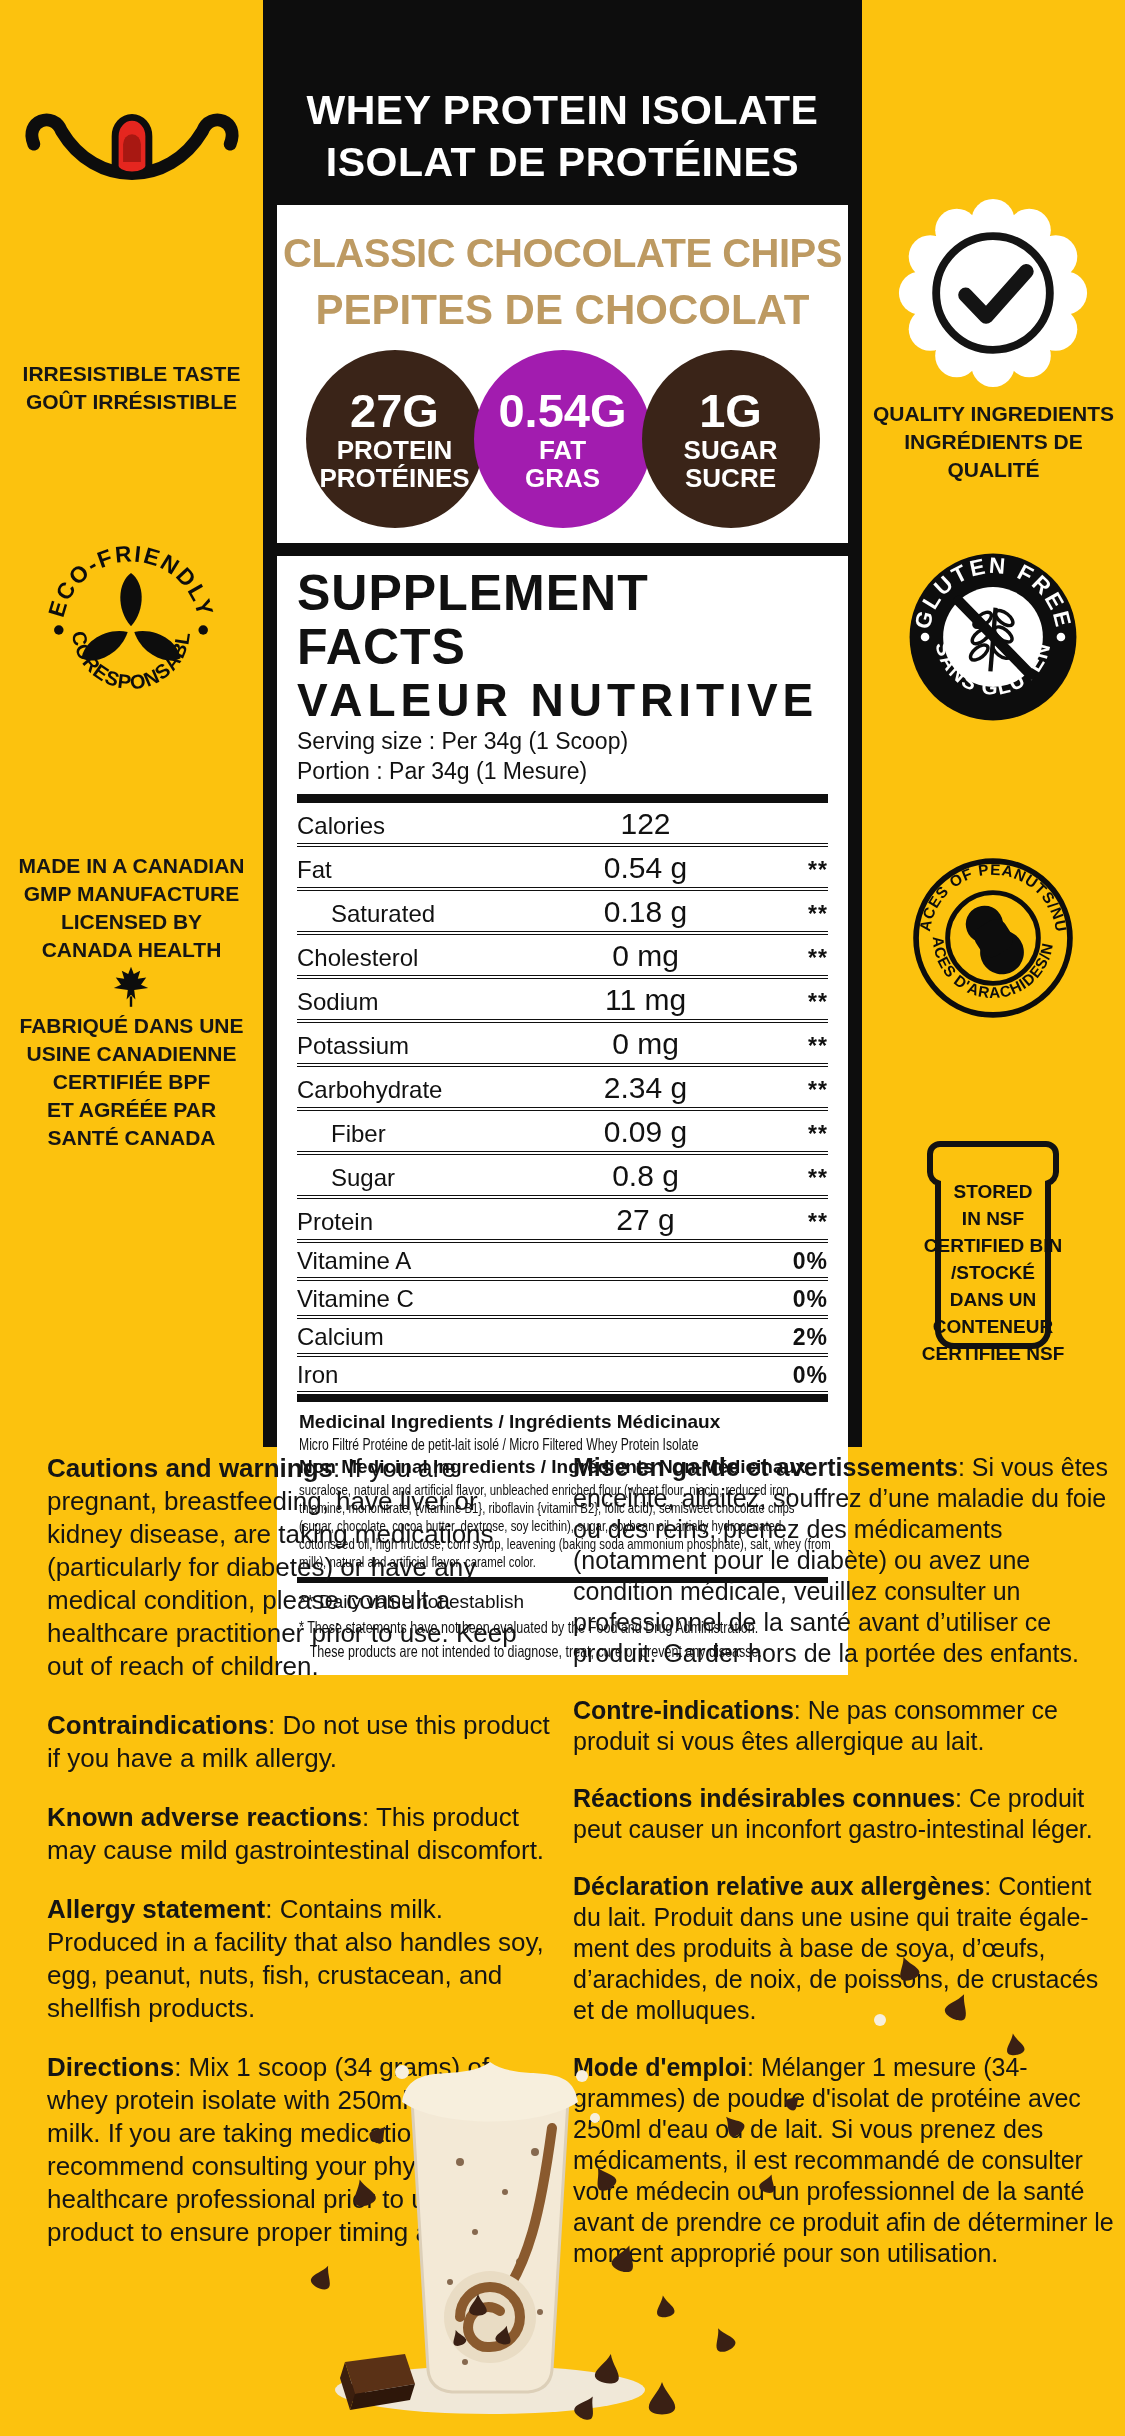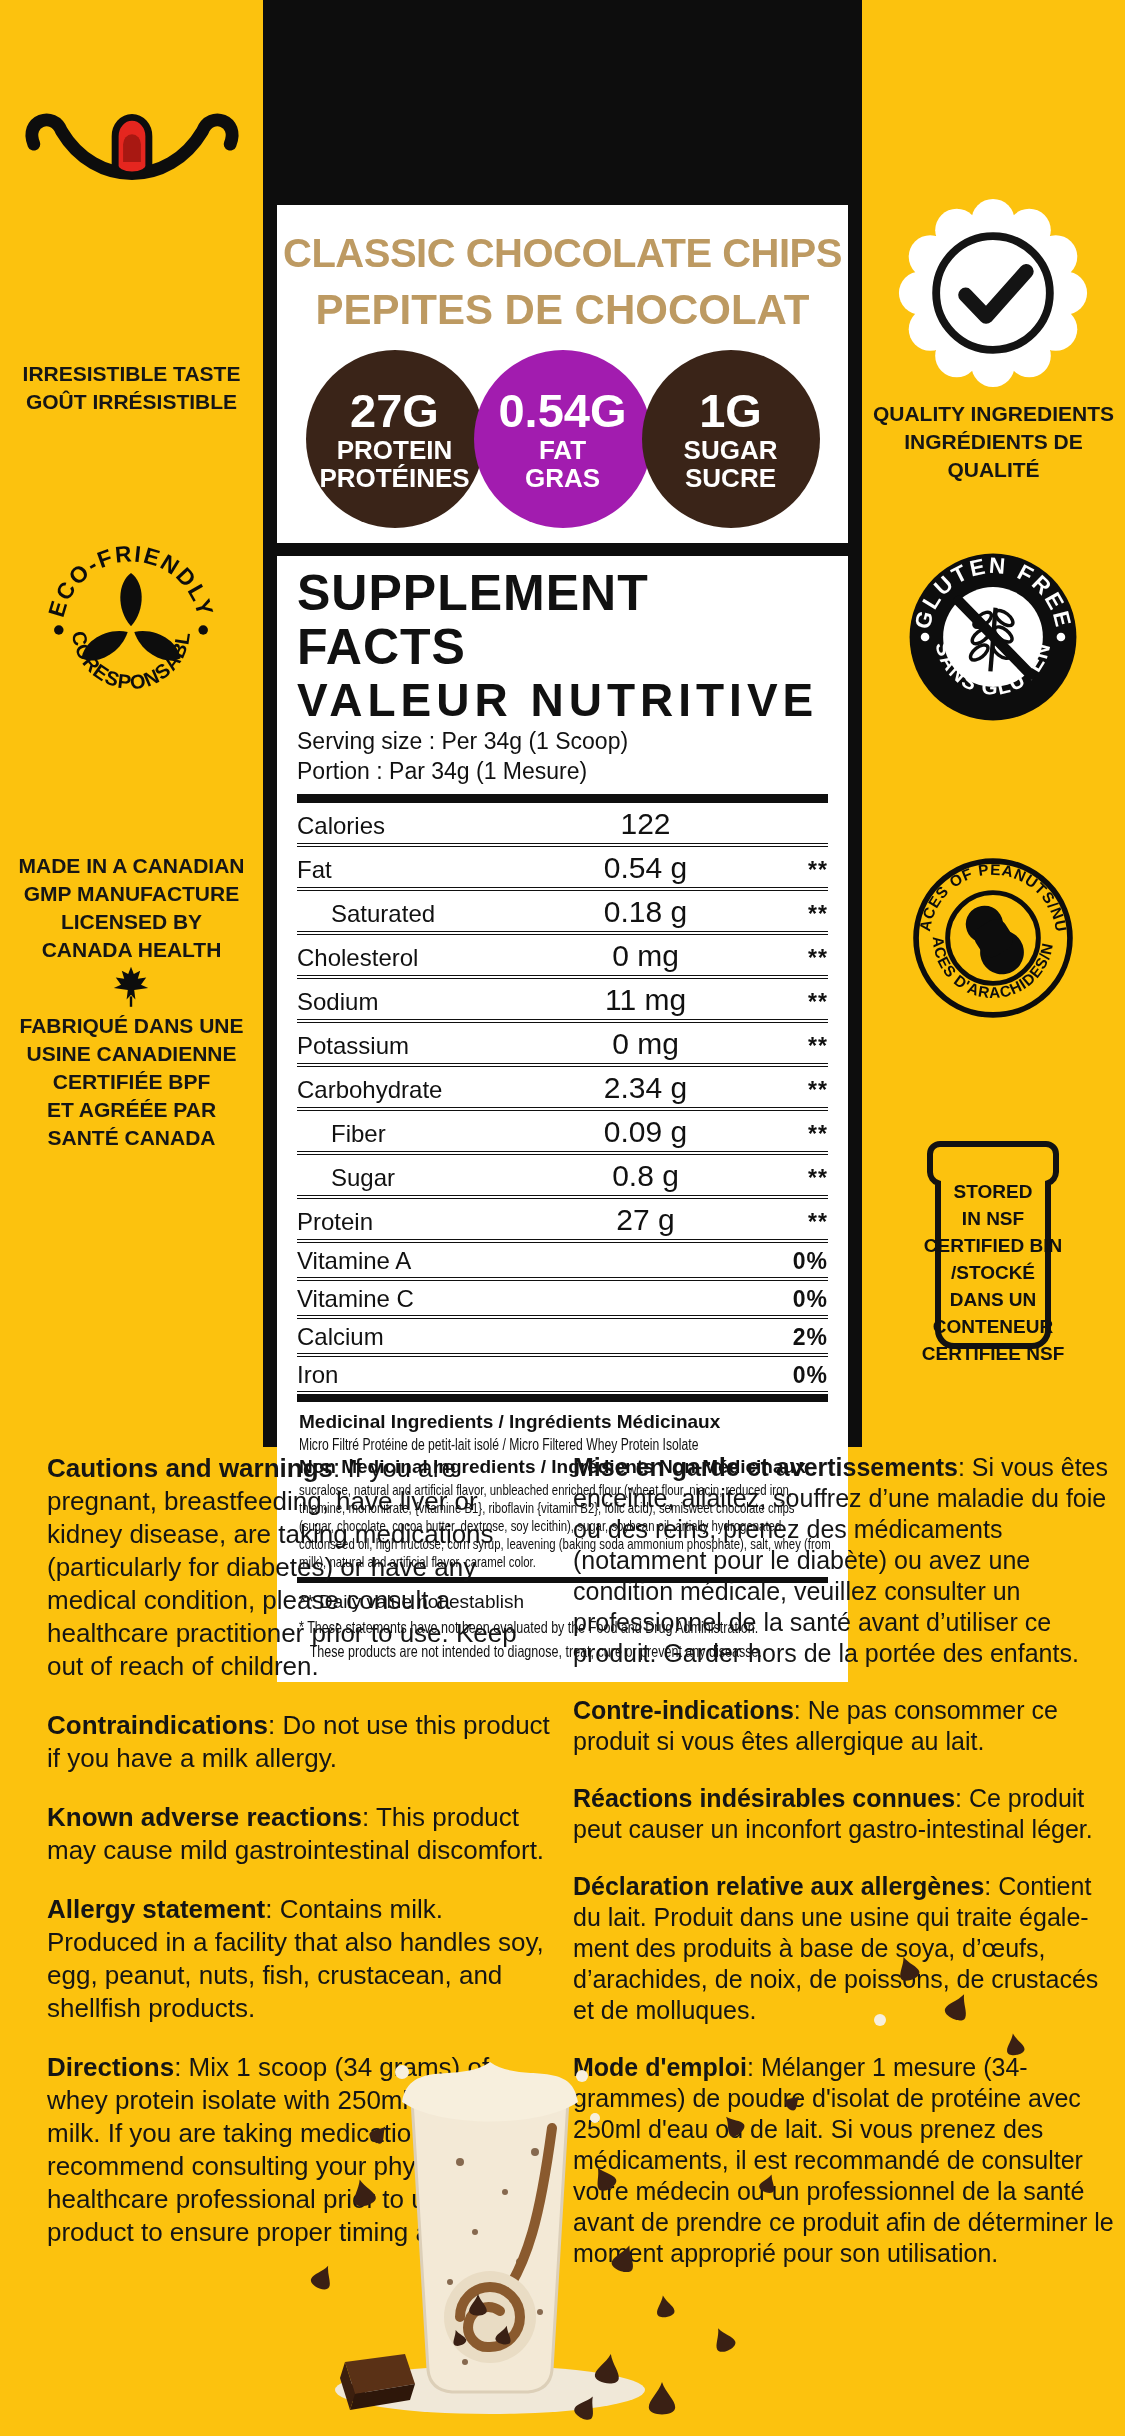--- a/index.html
+++ b/index.html
@@ -15,21 +15,21 @@
   .flav1{margin-top:26px;font-size:40px;font-weight:bold;color:#BD9A62;letter-spacing:-.5px;}
   .flav2{margin-top:10px;font-size:42px;font-weight:bold;color:#BD9A62;}
   .circles{display:flex;justify-content:center;margin-top:16px;}
   .circle{width:178px;height:178px;border-radius:50%;color:#fff;display:flex;flex-direction:column;
           justify-content:center;align-items:center;margin:0 -5px;position:relative;}
   .c-dark{background:#3A2418;}
   .c-tan{background:#a21caf;z-index:0;}
   .circle .val{font-size:47px;font-weight:bold;line-height:50px;}
   .circle .lab{font-size:26px;font-weight:bold;line-height:28px;}
   
-  .panel-facts{top:556px;padding:10px 20px 19px 20px;width:531px;}
+  .panel-facts{top:556px;padding:10px 20px 12px 20px;width:531px;}
   .sf-t1{font-size:50px;font-weight:bold;letter-spacing:1px;line-height:54px;}
   .sf-t2{font-size:46px;font-weight:bold;letter-spacing:5px;line-height:52px;}
   .sf-serv{font-size:23px;line-height:30px;}
   .bar{background:#0f0f0f;}
   .bar9{height:9px;margin-top:8px;}
   .bar7{height:7px;}
   .bar6{height:6px;}
   .frow{display:flex;align-items:baseline;padding:4px 0 2px 0;border-bottom:4px double #0f0f0f;}
   .fhead{border-bottom:3px solid #0f0f0f;padding:5px 0 3px 0;}
   .frow:last-of-type{border-bottom:none;}
@@ -62,20 +62,24 @@
   .col p{margin:0 0 26px 0;}
   .col b{font-weight:bold;}
   svg{display:block;}
 </style>
 </head>
 <body>
 
 <div class="page">
 
   <div class="black-strip">
+    <div class="hdr">
+      <div>WHEY PROTEIN ISOLATE</div>
+      <div>ISOLAT DE PROTÉINES</div>
+    </div>
 
     <div class="panel panel-flavor">
       <div class="flav1">CLASSIC CHOCOLATE CHIPS</div>
       <div class="flav2">PEPITES DE CHOCOLAT</div>
       <div class="circles">
         <div class="circle c-dark">
           <div class="val">27G</div>
           <div class="lab">PROTEIN</div>
           <div class="lab">PROTÉINES</div>
         </div>

